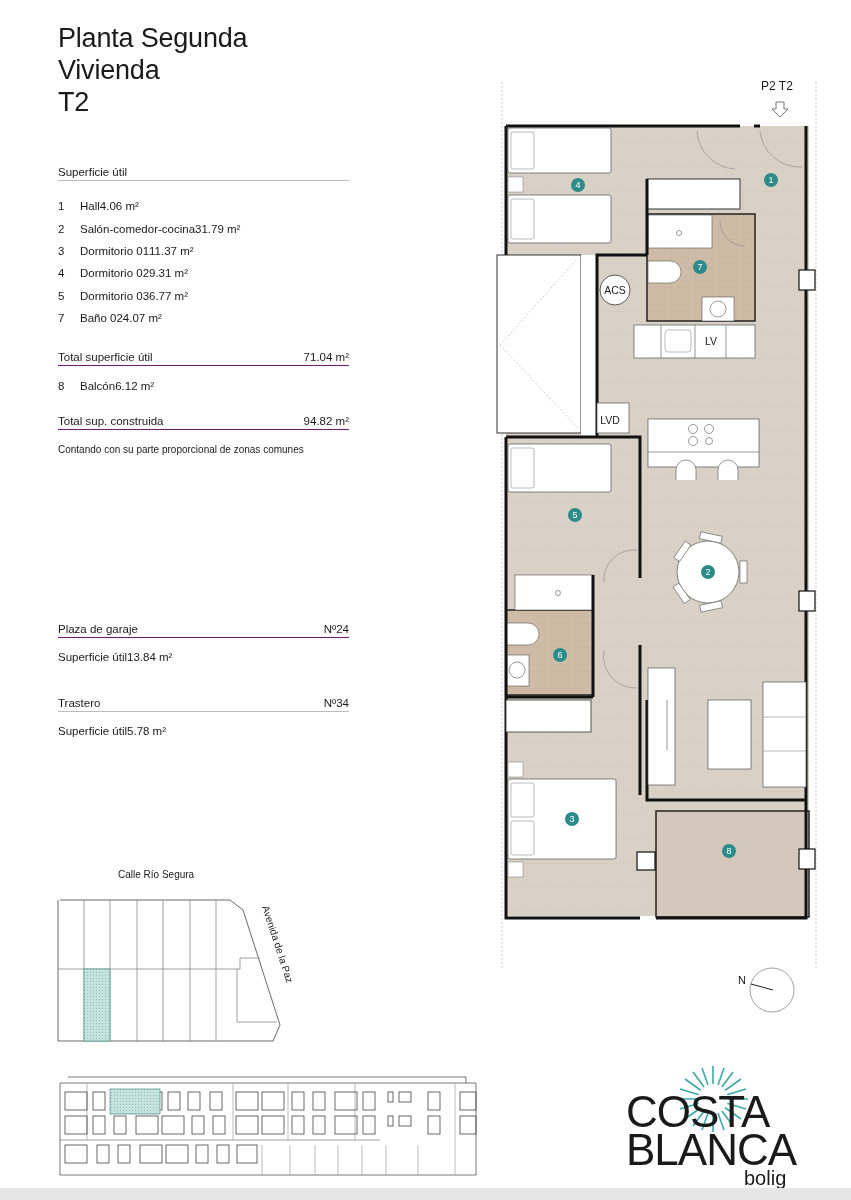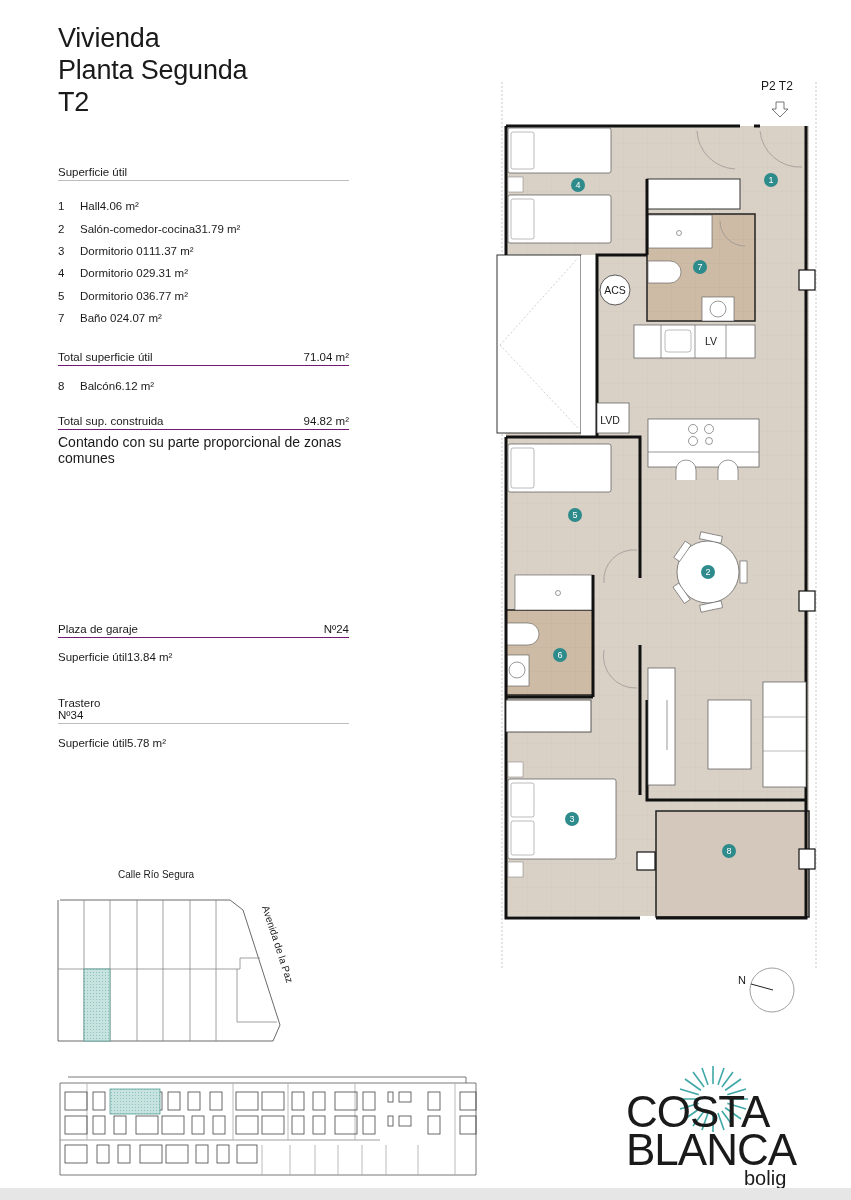--- a/index.html
+++ b/index.html
@@ -4,35 +4,35 @@
 <style>
   html,body{margin:0;padding:0;background:#fff;}
   body{width:851px;height:1200px;position:relative;overflow:hidden;font-family:"Liberation Sans",sans-serif;color:#1a1a1a;}
   .title{position:absolute;left:58px;top:22px;font-size:27px;line-height:32px;font-weight:400;letter-spacing:-0.2px;}
   .title div{white-space:nowrap;}
   .sec{position:absolute;left:58px;width:291px;font-size:11.5px;}
   .hdr{border-bottom:1px solid #bdbdbd;padding-bottom:2px;}
   .hdr-strong{border-bottom:1px solid #701a75;padding-bottom:2px;display:flex;justify-content:space-between;}
   .row{display:flex;height:22.4px;align-items:center;}
   .row .n{width:22px;display:inline-block;}
-  .note{font-size:14px;margin-top:4px;}
+  .note{font-size:10px;margin-top:14px;}
   .plan{position:absolute;left:0;top:0;}
   .footer-bar{position:absolute;left:0;top:1188px;width:851px;height:12px;background:#e6e6e6;}
   .logo{position:absolute;left:628px;top:1064px;width:190px;height:128px;}
   .logo-text{position:absolute;font-weight:300;color:#1a1a1a;letter-spacing:-1px;}
   .marker{fill:#2e8b8b;}
   .mtxt{fill:#fff;font-size:9px;font-family:"Liberation Sans",sans-serif;text-anchor:middle;dominant-baseline:central;}
   .lbl{font-size:10.5px;font-family:"Liberation Sans",sans-serif;fill:#1a1a1a;}
 </style>
 </head>
 <body>
 
 <div class="title">
+  <div>Planta Segunda</div>
   <div>Vivienda</div>
-  <div>Planta Segunda</div>
   <div>T2</div>
 </div>
 
 <div class="sec" style="top:166px;">
   <div class="hdr">Superficie útil</div>
   <div style="height:14px"></div>
   <div class="row">
       <span><span class="n">1</span><span>Hall</span></span>
       <span>4.06 m²</span>
     </div>
@@ -80,21 +80,21 @@
     <span>Plaza de garaje</span>
     <span>Nº24</span>
   </div>
   <div class="row" style="margin-top:8px">
     <span>Superficie útil</span>
     <span>13.84 m²</span>
   </div>
 </div>
 
 <div class="sec" style="top:697px;">
-  <div class="hdr" style="display:flex;flex-direction:column;">
+  <div class="hdr" style="display:flex;justify-content:space-between;">
     <span>Trastero</span>
     <span>Nº34</span>
   </div>
   <div class="row" style="margin-top:8px">
     <span>Superficie útil</span>
     <span>5.78 m²</span>
   </div>
 </div>
 
 <svg class="plan" width="851" height="1200" viewBox="0 0 851 1200">

